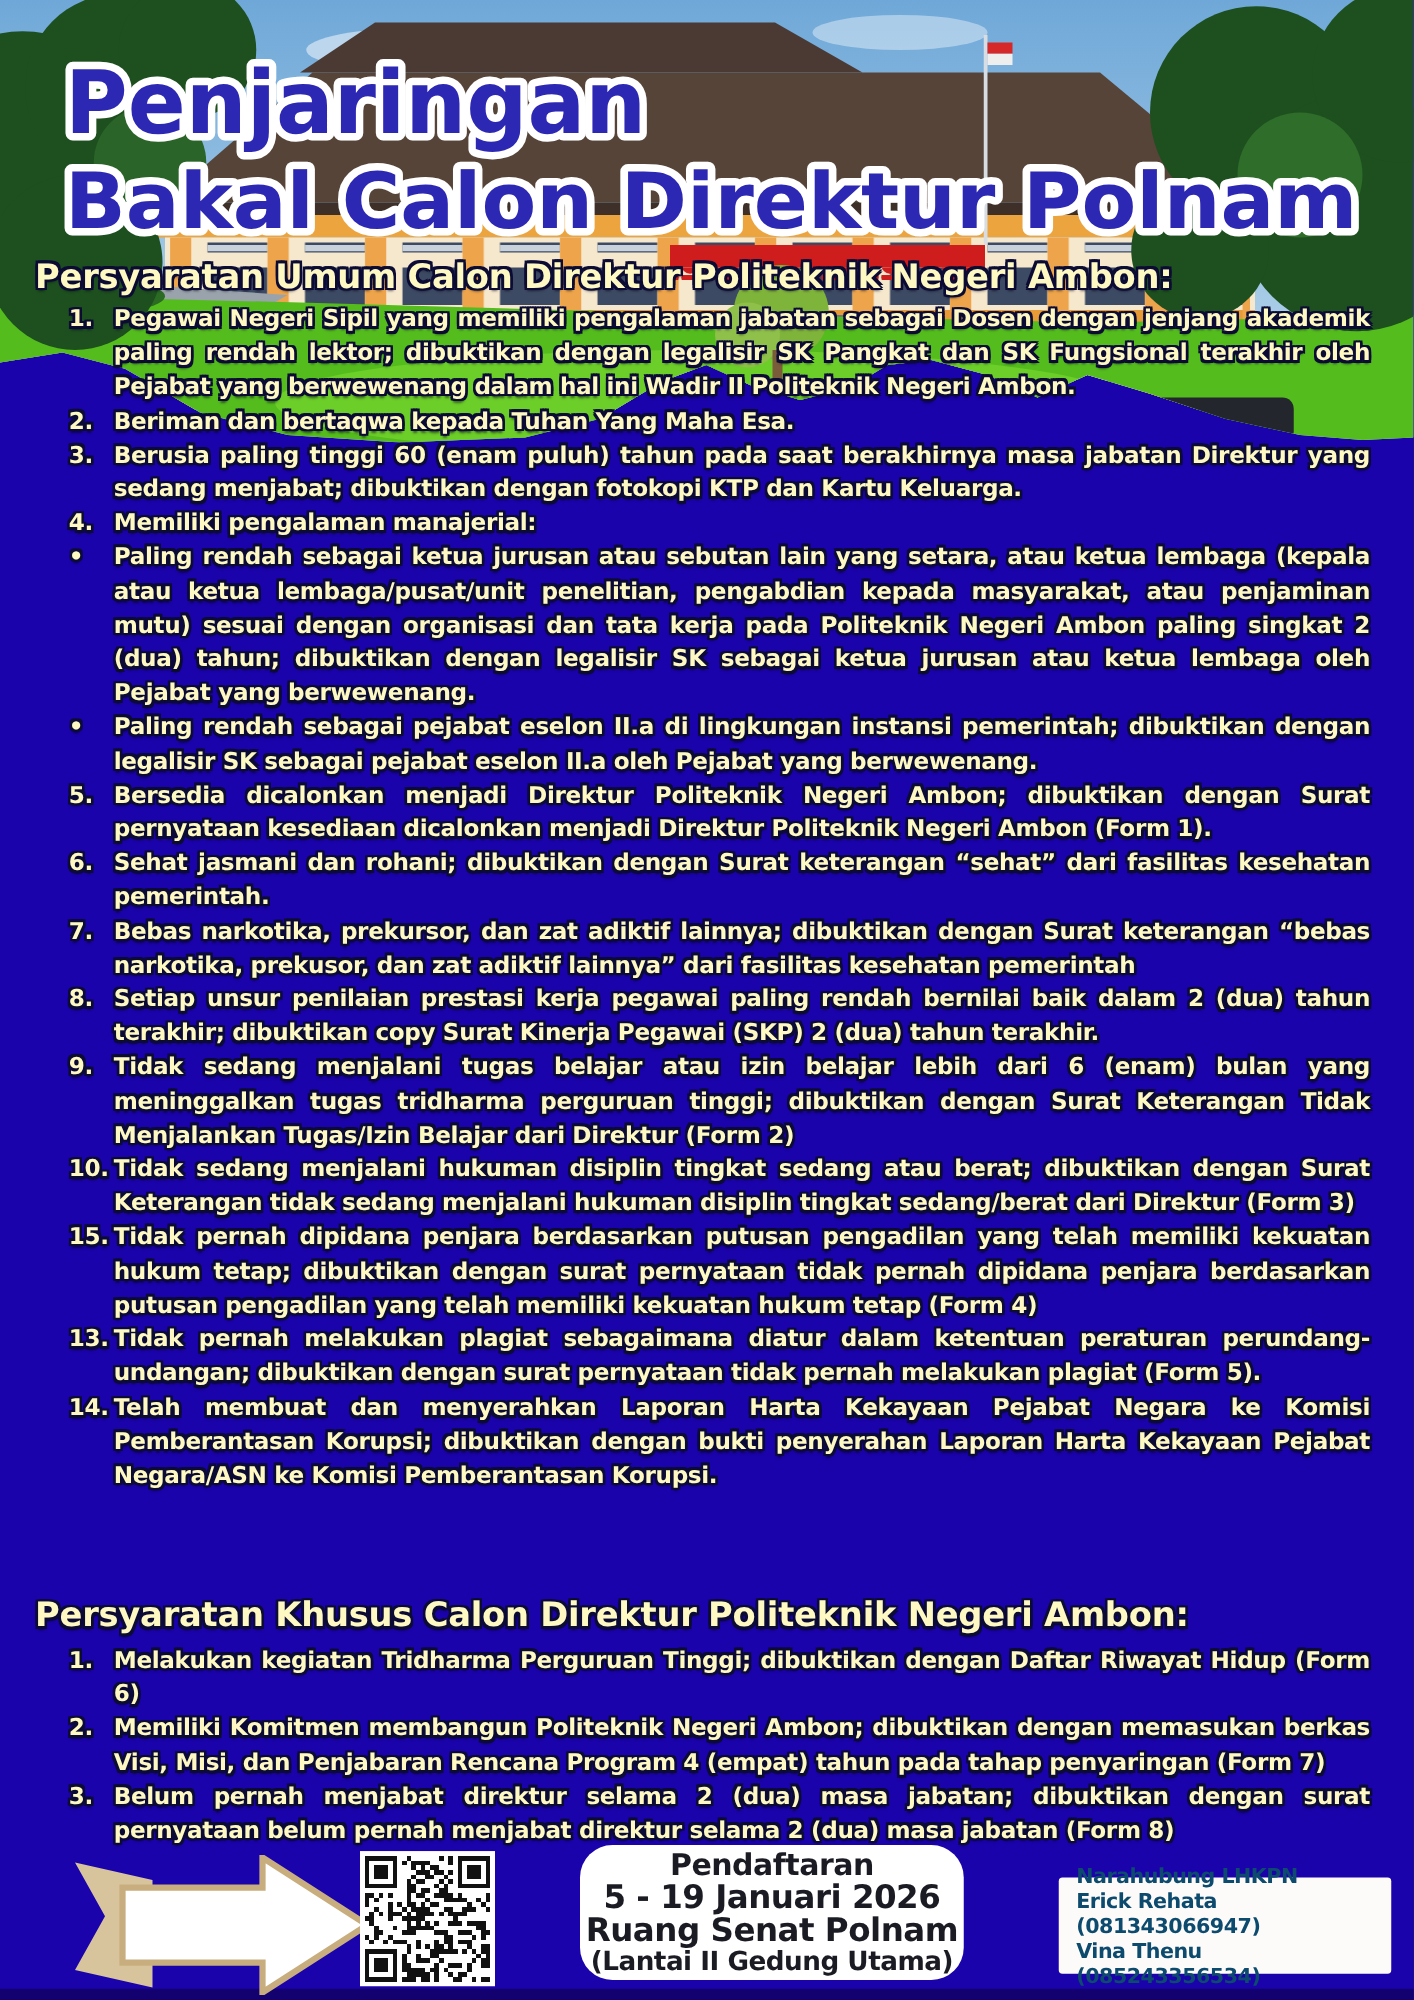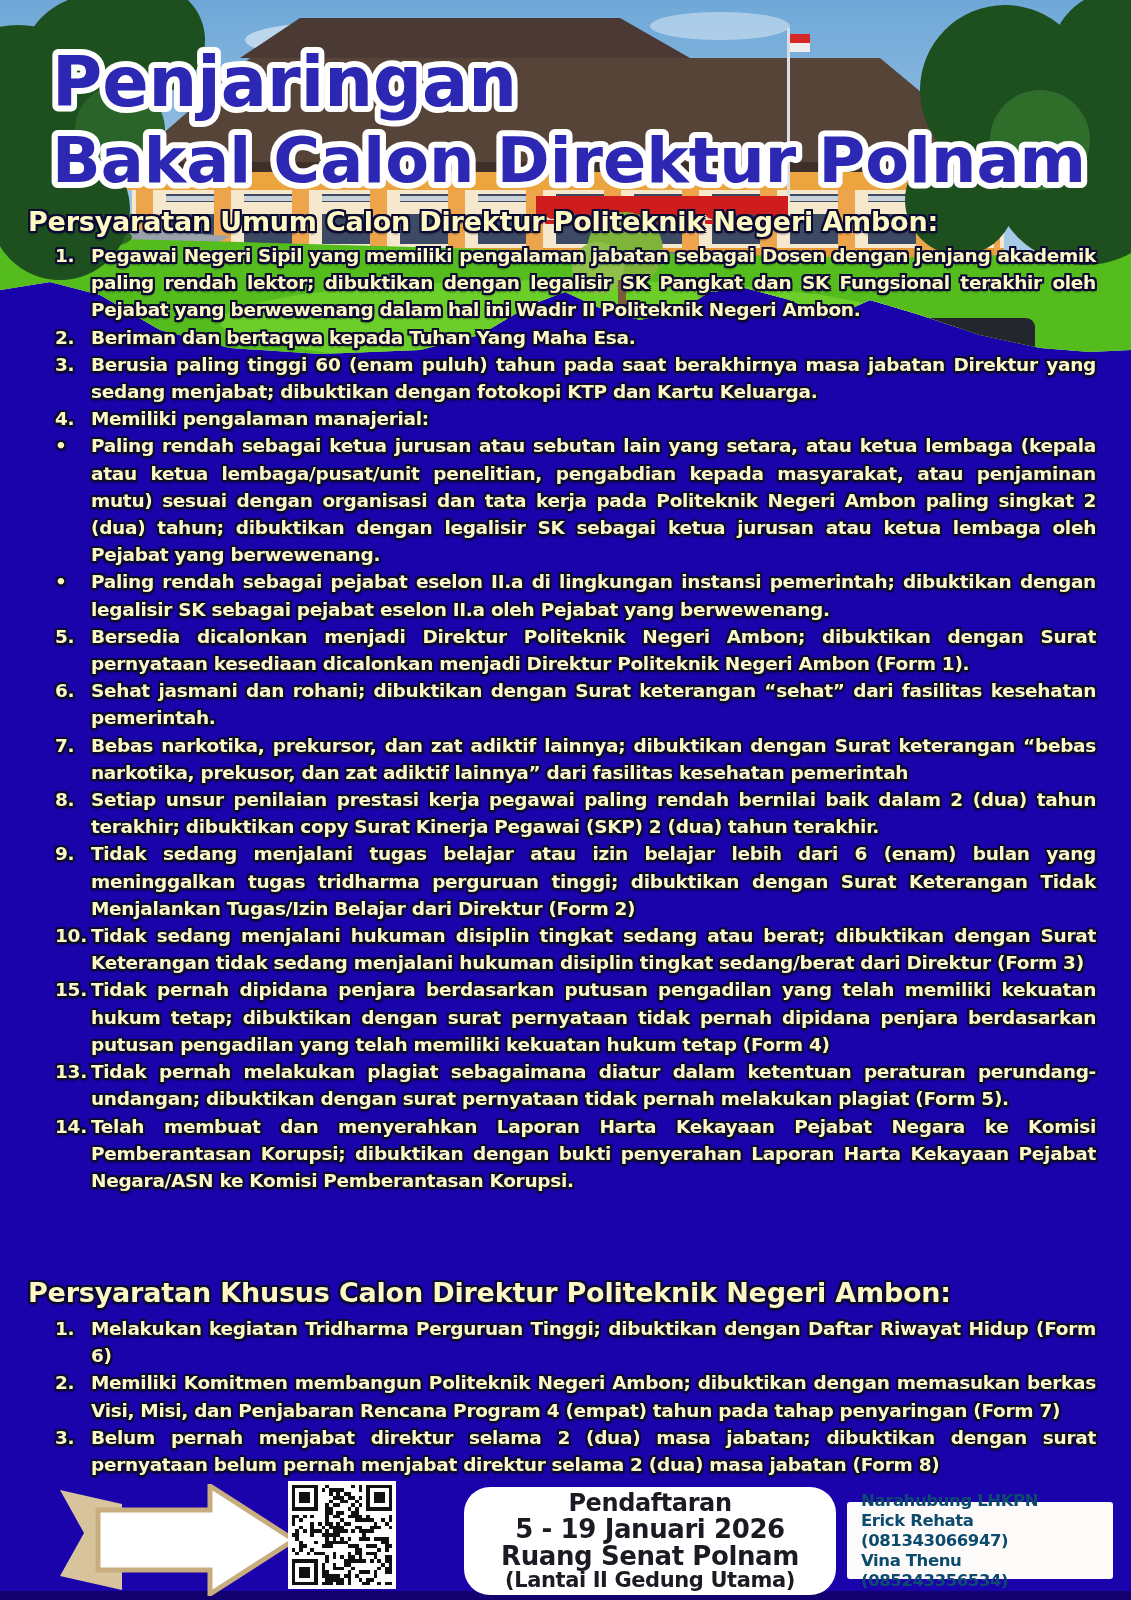--- a/index.html
+++ b/index.html
@@ -41,23 +41,23 @@
   .req-list .txt{flex:1;text-align:justify;}
   
   .scan-arrow{position:absolute;left:58px;top:1484px;width:242px;height:112px;z-index:4;}
   .scan-label{
     position:absolute;left:112px;top:1516px;width:170px;z-index:5;
     font-weight:bold;font-size:17.5px;line-height:21px;color:#3b3b3b;letter-spacing:-.3px;
   }
   .qr-box{position:absolute;left:288px;top:1481px;width:108px;height:108px;background:#fff;z-index:4;}
   .qr-box svg{display:block;width:100%;height:100%;}
   .reg-box{
-    position:absolute;left:464px;top:1476px;width:372px;height:108px;z-index:4;
+    position:absolute;left:464px;top:1476px;width:307px;height:108px;z-index:4;
     background:#fff;border-radius:26px;display:flex;flex-direction:column;
-    justify-content:center;align-items:center;text-align:center;color:#1b1b24;font-weight:bold;margin-top:11px;
+    justify-content:center;align-items:center;text-align:center;color:#1b1b24;font-weight:bold;
   }
   .reg-box .line{line-height:1.04;letter-spacing:-.4px;}
   .reg-box .line:nth-child(1){font-size:24px;}
   .reg-box .line:nth-child(2){font-size:26px;}
   .reg-box .line:nth-child(3){font-size:26px;}
   .reg-box .line:nth-child(4){font-size:21px;}
   .contact-box{
     position:absolute;left:847px;top:1502px;width:266px;height:77px;z-index:4;
     background:#fdfbf9;border-radius:3px;display:flex;flex-direction:column;justify-content:center;
     padding-left:14px;box-sizing:border-box;color:#0c4a6e;font-weight:bold;

